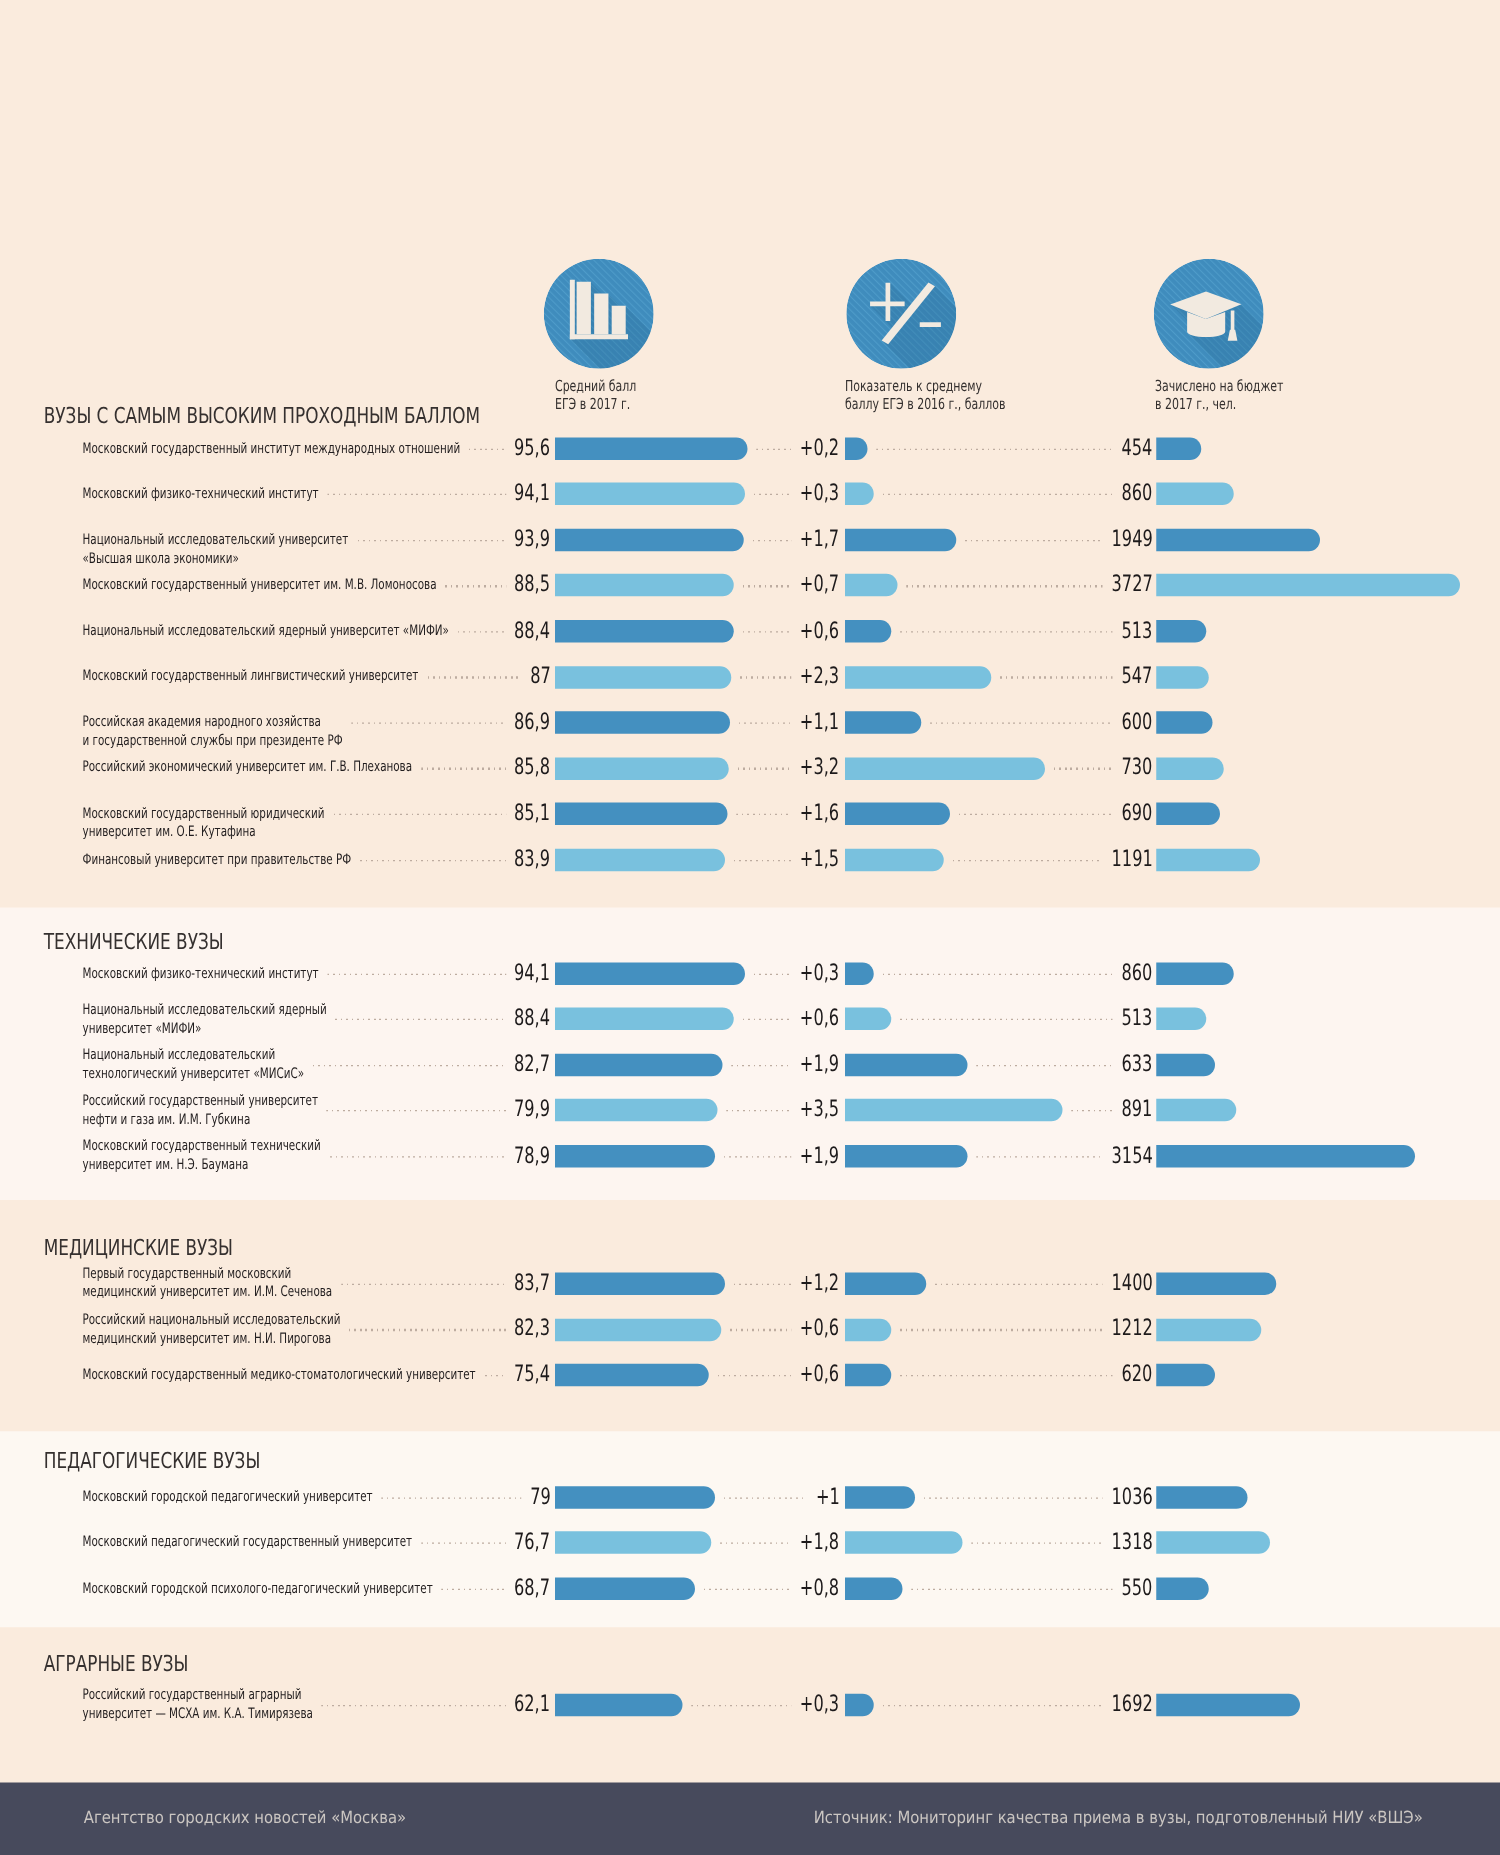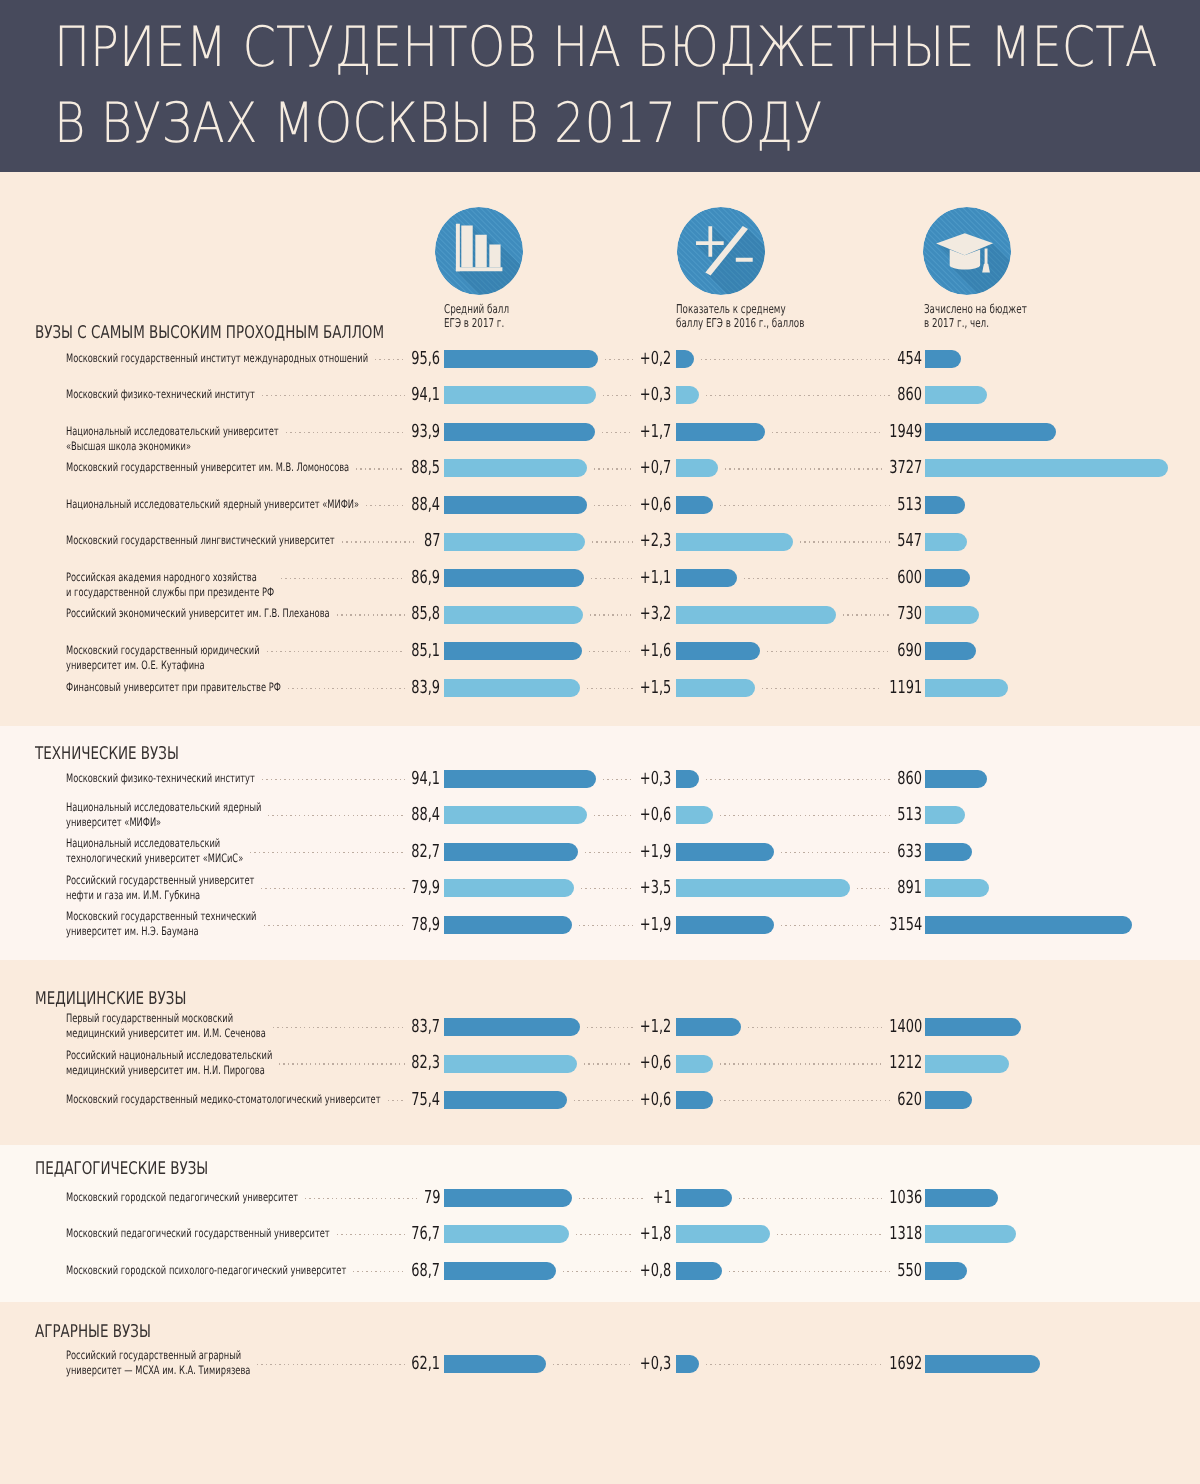--- a/index.html
+++ b/index.html
@@ -42,26 +42,20 @@
 
 #footer { position:absolute; left:0; top:1426px; width:1200px; height:58px; background:#474a5c; }
 .foot-txt { position:absolute; color:#cbc6c2; font-size:13.4px; white-space:nowrap;
   transform-origin:0 0; transform:scaleX(.985); }
 </style>
 </head>
 <body>
 
 <div id="page">
 
-  <div id="topbar">
-    <div id="title">
-      <div>ПРИЕМ СТУДЕНТОВ НА БЮДЖЕТНЫЕ МЕСТА</div>
-      <div>В ВУЗАХ МОСКВЫ В 2017 ГОДУ</div>
-    </div>
-  </div>
 
   <div id="legend">
       <div class="legend-item">
         <div class="lcircle" style="left: 434.5px; top: 206.7px;"><svg viewBox="0 0 91 91" width="88" height="88">
             <defs>
               <pattern id="pbarcharticon" width="4.0" height="4.0" patternTransform="rotate(-45)" patternUnits="userSpaceOnUse">
                 <rect width="4.0" height="4.0" fill="#3f8cbd"></rect>
                 <rect width="0.9" height="4.0" fill="#4e9bc9"></rect>
               </pattern>
               <clipPath id="cbarcharticon">
@@ -1607,14 +1601,18 @@
         <div class="rval" style="right: 278px; top: 1354.8px;">1692</div>
         <div class="bar" style="left: 444px; top: 1355px; width: 101.979px; background: rgb(68, 144, 192);"></div>
         <div class="bar" style="left: 675.5px; top: 1355px; width: 23.19px; background: rgb(68, 144, 192);"></div>
         <div class="bar" style="left: 924.5px; top: 1355px; width: 115.054px; background: rgb(68, 144, 192);"></div>
         <div class="lead" style="top: 1363.8px; left: 257.365px; width: 147.297px;"></div>
         <div class="lead" style="top: 1363.8px; left: 552.979px; width: 80.0583px;"></div>
         <div class="lead" style="top: 1363.8px; left: 705.69px; width: 176.347px;"></div>
       </div>
     </div>
 
+  <div id="footer">
+    <div class="foot-txt" style="left:67.3px;top:20.5px">Агентство городских новостей «Москва»</div>
+    <div class="foot-txt" id="footsrc" style="top: 20.5px; left: 650.764px;">Источник: Мониторинг качества приема в вузы, подготовленный НИУ «ВШЭ»</div>
+  </div>
 
 </div>
 
 </body></html>

